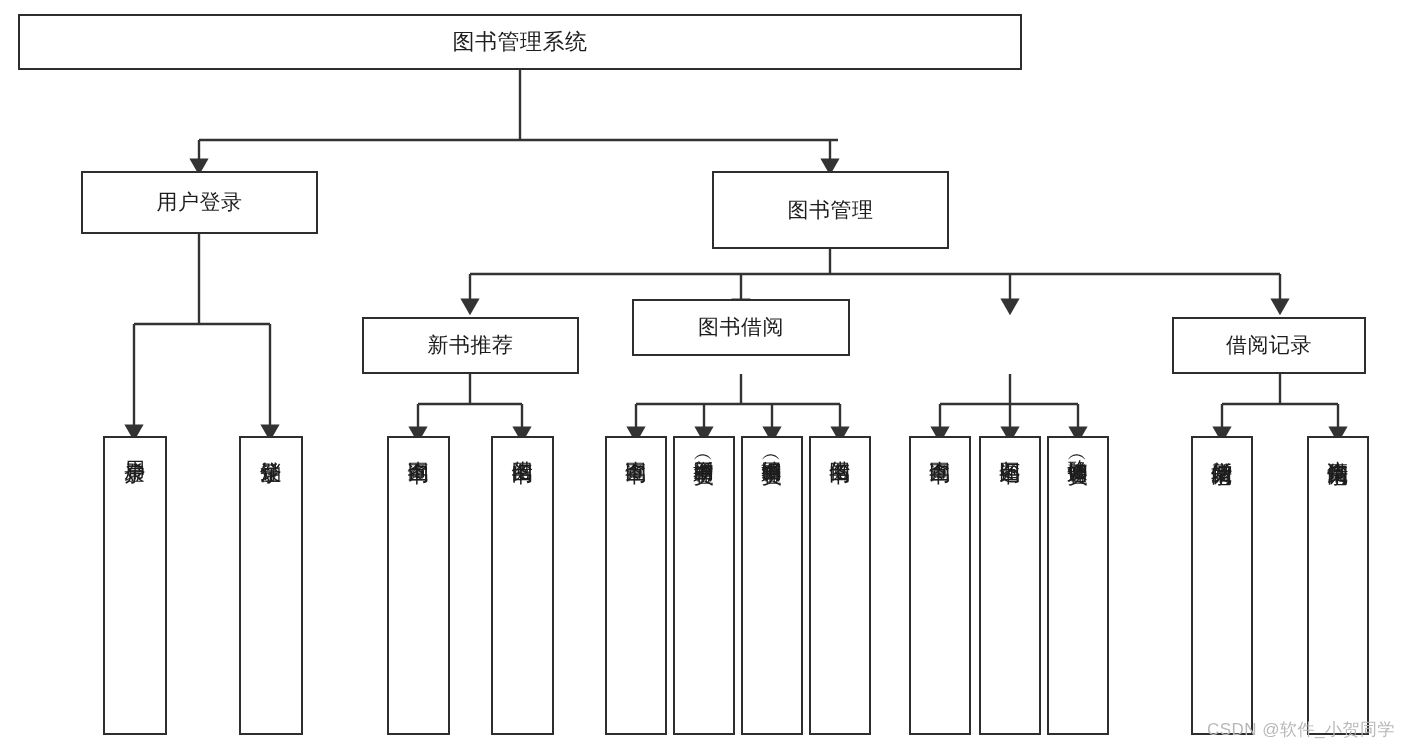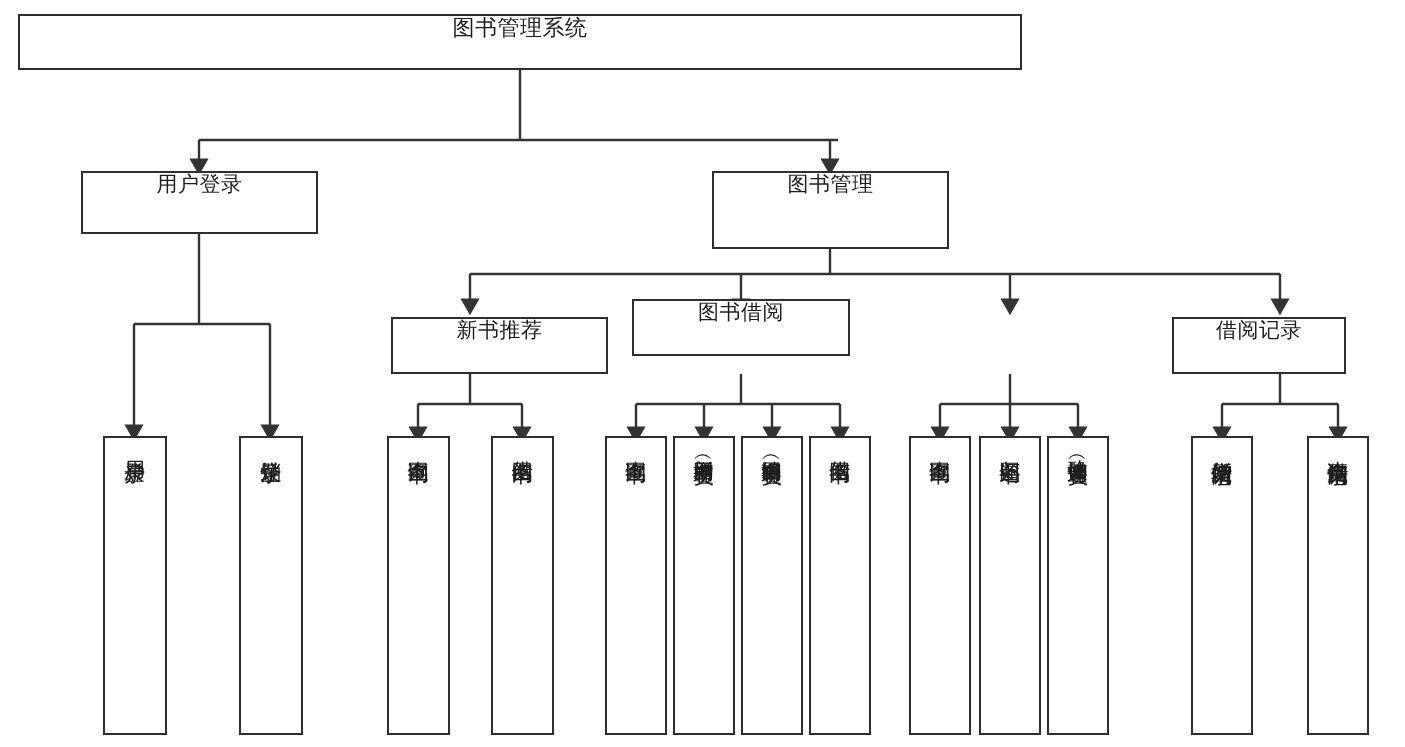--- a/index.html
+++ b/index.html
@@ -25,21 +25,21 @@
     width: 1405px;
     height: 747px;
     pointer-events: none;
   }
   .node {
     position: absolute;
     box-sizing: border-box;
     background: #ffffff;
     border: 2px solid #2e2e2e;
     display: flex;
-    align-items: flex-start;
+    align-items: center;
     justify-content: center;
     color: #1d1d1d;
     z-index: 2;
   }
   .node-label {
     display: block;
     text-align: center;
     line-height: 1.08;
     white-space: nowrap;
   }
@@ -139,27 +139,27 @@
     <span class="node-label">图书管理系统</span>
   </div>
 
   <div class="node horizontal" style="left:81px; top:171px; width:237px; height:63px;">
     <span class="node-label">用户登录</span>
   </div>
   <div class="node horizontal" style="left:712px; top:171px; width:237px; height:78px;">
     <span class="node-label">图书管理</span>
   </div>
 
-  <div class="node horizontal" style="left:362px; top:317px; width:217px; height:57px;margin-left:29px;">
+  <div class="node horizontal" style="left:362px; top:317px; width:217px; height:57px;">
     <span class="node-label">新书推荐</span>
   </div>
   <div class="node horizontal" style="left:632px; top:299px; width:218px; height:57px;">
     <span class="node-label">图书借阅</span>
   </div>
-  <div class="node horizontal" style="left:1172px; top:317px; width:174px; height:57px;">
+  <div class="node horizontal" style="left:1172px; top:317px; width:194px; height:57px;">
     <span class="node-label">借阅记录</span>
   </div>
 
   <div class="node vertical" style="left:103px; top:436px; width:64px; height:299px;">
     <span class="node-label">用户登录</span>
   </div>
   <div class="node vertical" style="left:239px; top:436px; width:64px; height:299px;">
     <span class="node-label">注销登录</span>
   </div>
 
@@ -193,14 +193,15 @@
     <span class="node-label">确认归还（管理员）</span>
   </div>
 
   <div class="node vertical" style="left:1191px; top:436px; width:62px; height:299px;">
     <span class="node-label">新增借阅记录</span>
   </div>
   <div class="node vertical" style="left:1307px; top:436px; width:62px; height:299px;">
     <span class="node-label">查询借阅记录</span>
   </div>
 
+  <div id="watermark">CSDN @软件_小贺同学</div>
 
 </div>
 
 </body></html>

